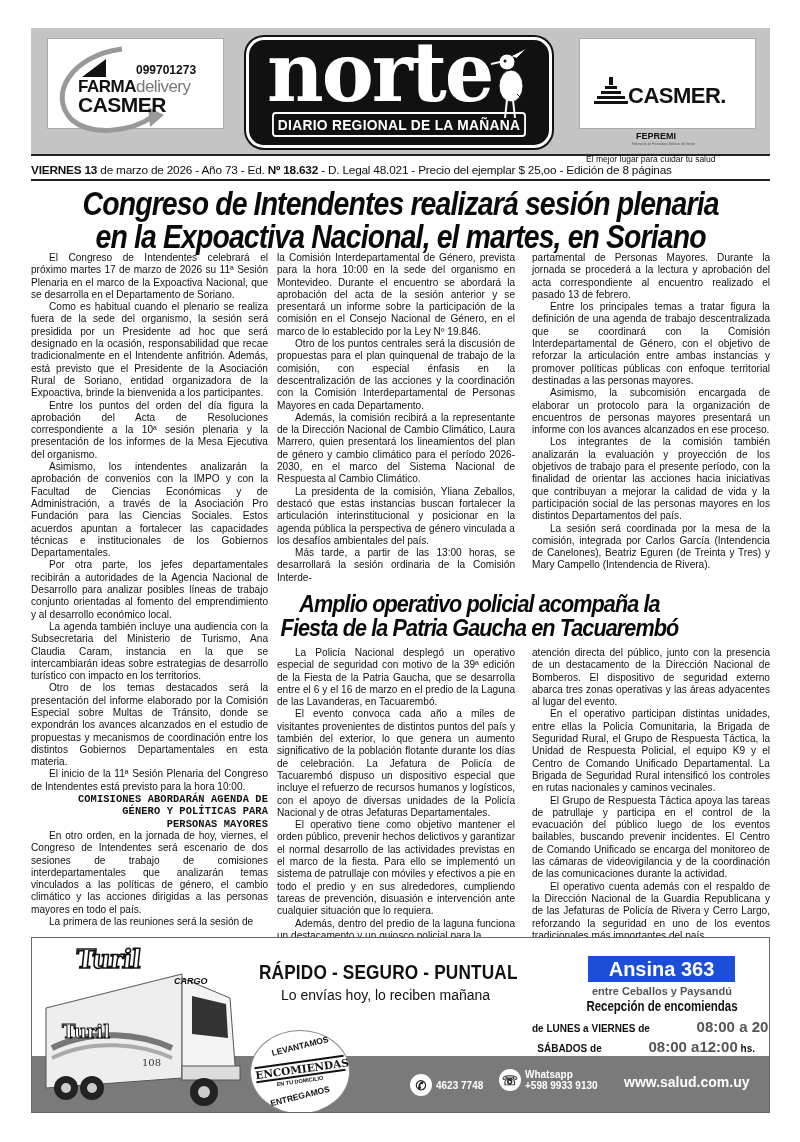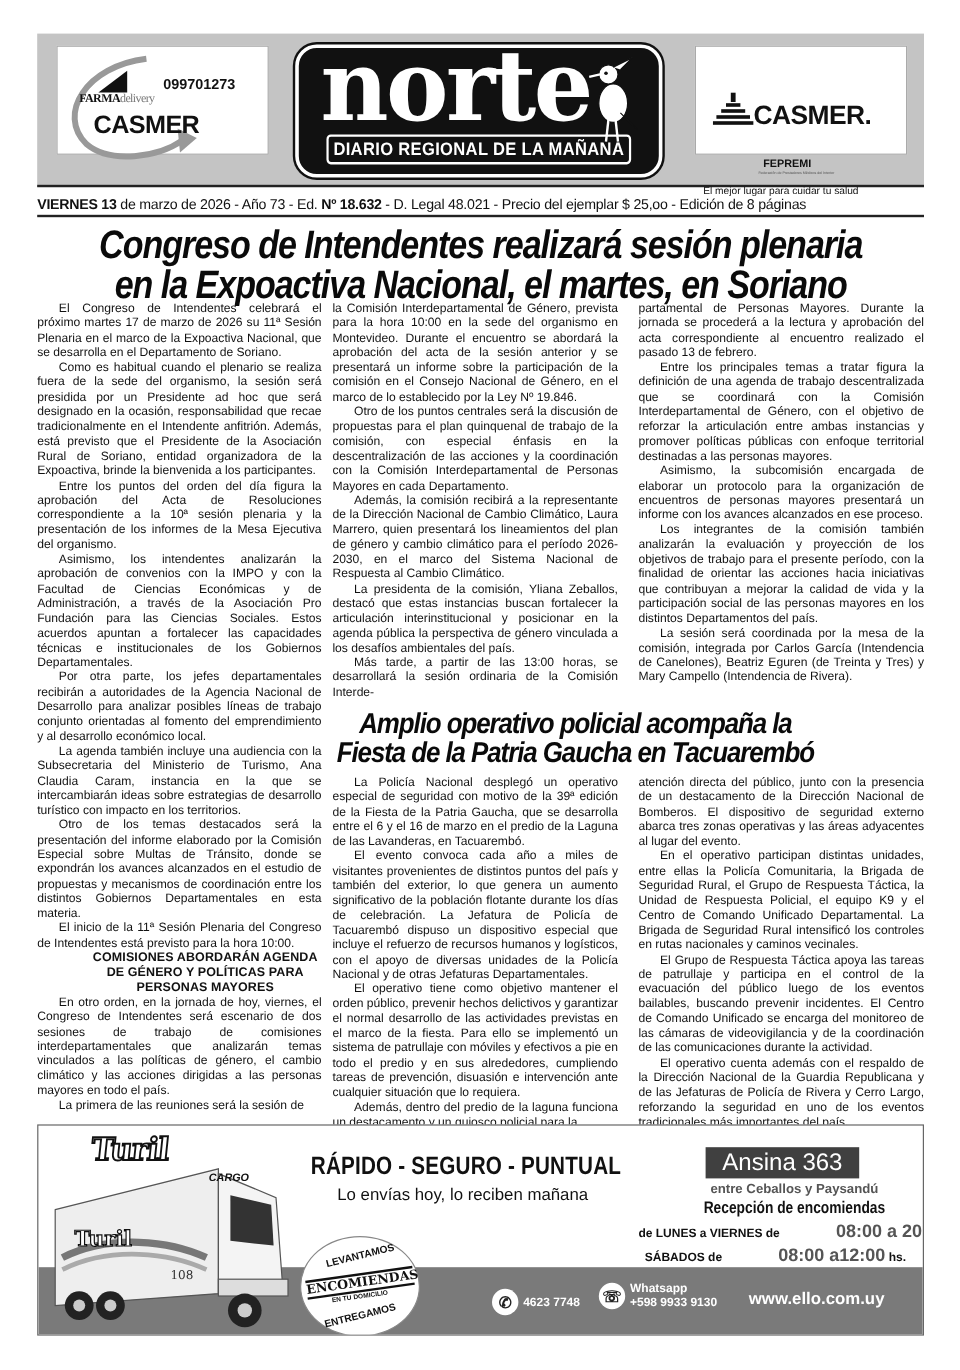--- a/index.html
+++ b/index.html
@@ -12,21 +12,21 @@
   .masthead { position: relative; height: 128px; background: #c4c4c4; border-bottom: 2px solid #222; }
   .ad-box { position: absolute; top: 10px; height: 91px; background: #fff; border: 1px solid #aaa; }
   .ad-left { left: 16px; width: 177px; }
   .ad-right { left: 548px; width: 177px; }
   .logo { position: absolute; left: 215px; top: 9px; width: 306px; height: 111px; background: #111; border-radius: 18px; border: 3px solid #fff; box-shadow: 0 0 0 2px #111; }
   .logo-word { position: absolute; left: 18px; top: -6px; font-family: "DejaVu Serif", serif; font-weight: bold; font-size: 78px; letter-spacing: -2px; color: #fff; line-height: 1; transform: scaleY(1.05); }
   .logo-sub { position: absolute; left: 12px; right: 12px; bottom: 8px; border: 2px solid #fff; border-radius: 4px; color: #fff; text-align: center; font-family: "Liberation Sans", sans-serif; font-weight: bold; font-size: 15px; padding: 2px 0; letter-spacing: 0.3px; transform: scaleX(0.92); }
   .bird { position: absolute; right: 10px; top: 6px; width: 52px; height: 76px; }
 
   .farma-phone { position: absolute; left: 88px; top: 24px; font-weight: bold; font-size: 12px; }
-  .farma-word { position: absolute; left: 18px; top: 38px; font-size: 10px; font-weight: bold; letter-spacing: -0.5px; font-family: Liberation Serif, serif; }
+  .farma-word { position: absolute; left: 30px; top: 38px; font-size: 17px; font-weight: bold; letter-spacing: -0.5px; }
   .farma-word .light { font-weight: normal; color: #777; }
   .farma-casmer { position: absolute; left: 30px; top: 54px; font-size: 21px; font-weight: 900; letter-spacing: -0.5px; }
   .farma-tri { position: absolute; left: 34px; top: 20px; width: 0; height: 0; border-left: 24px solid transparent; border-bottom: 18px solid #111; }
   .farma-arc { position: absolute; left: 4px; top: 6px; width: 120px; height: 90px; }
 
   .casmer-title { position: absolute; left: 48px; top: 44px; font-size: 22px; font-weight: 900; letter-spacing: -0.5px; }
   .casmer-tag { position: absolute; left: 6px; top: 70px; font-size: 8.5px; margin-top: 45px; }
   .casmer-logo { position: absolute; left: 14px; top: 38px; width: 34px; height: 30px; }
   .fepremi { position: absolute; left: 56px; top: 92px; font-size: 9px; font-weight: 900; }
   .fepremi-sub { position: absolute; left: 52px; top: 103px; font-size: 3px; color: #555; }
@@ -36,28 +36,28 @@
   .dateline b { font-weight: 900; }
 
   
   .headline { font-family: "Liberation Sans", sans-serif; font-weight: bold; font-style: italic; text-align: center; color: #0a0a0a; line-height: 1; letter-spacing: -1px; }
   .h1 { font-size: 33px; margin-top: 6px; transform: scaleX(0.86); transform-origin: center; width: 116%; margin-left: -8%; }
   .h2 { font-size: 24px; transform: scaleX(0.9); width: 111%; margin-left: -5.5%; }
 
   .body-text { font-size: 10.1px; line-height: 12.3px; text-align: justify; hyphens: manual; }
   .body-text p { text-indent: 18px; }
   .col { position: absolute; }
-  .subhead { font-family: Liberation Sans, sans-serif; font-weight: bold; text-align: center; font-size: 10.4px; line-height: 12.3px; letter-spacing: 0.1px; margin-left: 43px; }
+  .subhead { font-family: Liberation Mono, monospace; font-weight: bold; text-align: right; font-size: 10.4px; line-height: 12.3px; letter-spacing: 0.1px; margin-left: 43px; }
 
   
   .ad { position: absolute; left: 31px; top: 937px; width: 739px; height: 176px; border: 1px solid #666; background: #fff; overflow: hidden; }
   .ad-band { position: absolute; left: 0; right: 0; top: 118px; bottom: 0; background: #7a7a7a; }
   .ad-slogan { position: absolute; left: 227px; top: 22px; font-size: 21px; font-weight: bold; transform: scaleX(0.82); transform-origin: left; white-space: nowrap; letter-spacing: 0.2px; }
   .ad-sub { position: absolute; left: 249px; top: 49px; font-size: 14px; white-space: nowrap; }
-  .ad-addr { position: absolute; left: 556px; top: 18px; width: 128px; height: 26px; background: #404040; color: #fff; font-size: 20px; font-weight: normal; text-align: center; line-height: 26px; }
+  .ad-addr { position: absolute; left: 556px; top: 18px; width: 147px; height: 26px; background: #1d4ed8; color: #fff; font-size: 20px; font-weight: bold; text-align: center; line-height: 26px; }
   .ad-between { position: absolute; left: 556px; top: 47px; width: 148px; text-align: center; font-size: 11px; color: #555; font-weight: bold; }
   .ad-recep { position: absolute; left: 535px; top: 60px; width: 190px; text-align: center; font-size: 14px; font-weight: bold; transform: scaleX(0.82); }
   .ad-hours1 { position: absolute; left: 500px; top: 80px; width: 232px; text-align: right; font-size: 10px; font-weight: bold; white-space: nowrap; }
   .ad-hours2 { position: absolute; left: 500px; top: 100px; width: 223px; text-align: right; font-size: 10px; font-weight: bold; white-space: nowrap; }
   .ad-hours1 .big, .ad-hours2 .big { font-size: 15px; color: #555; margin-left: 44px; }
   .ad-phone { position: absolute; left: 378px; top: 136px; color: #fff; font-size: 10px; font-weight: bold; display: flex; align-items: center; gap: 4px; }
   .ad-wa { position: absolute; left: 467px; top: 131px; color: #fff; font-size: 10px; font-weight: bold; display: flex; align-items: center; gap: 4px; line-height: 11px; }
   .ad-web { position: absolute; left: 592px; top: 136px; color: #fff; font-size: 14px; font-weight: bold; }
   .circ { width: 22px; height: 22px; border-radius: 50%; background: #fff; color: #222; display: inline-flex; align-items: center; justify-content: center; font-size: 13px; }
 
@@ -215,14 +215,14 @@
   <div class="ad-hours2"><span>SÁBADOS de </span><span class="big">08:00 a12:00</span> <span>hs.</span></div>
 
   <div class="ad-phone">
     <span class="circ">✆</span>
     <span>4623 7748</span>
   </div>
   <div class="ad-wa">
     <span class="circ">☏</span>
     <span><span>Whatsapp</span><br><span>+598 9933 9130</span></span>
   </div>
-  <div class="ad-web">www.ello.com.uy</div>
+  <div class="ad-web">www.salud.com.uy</div>
 </div>
 
 </body></html>

